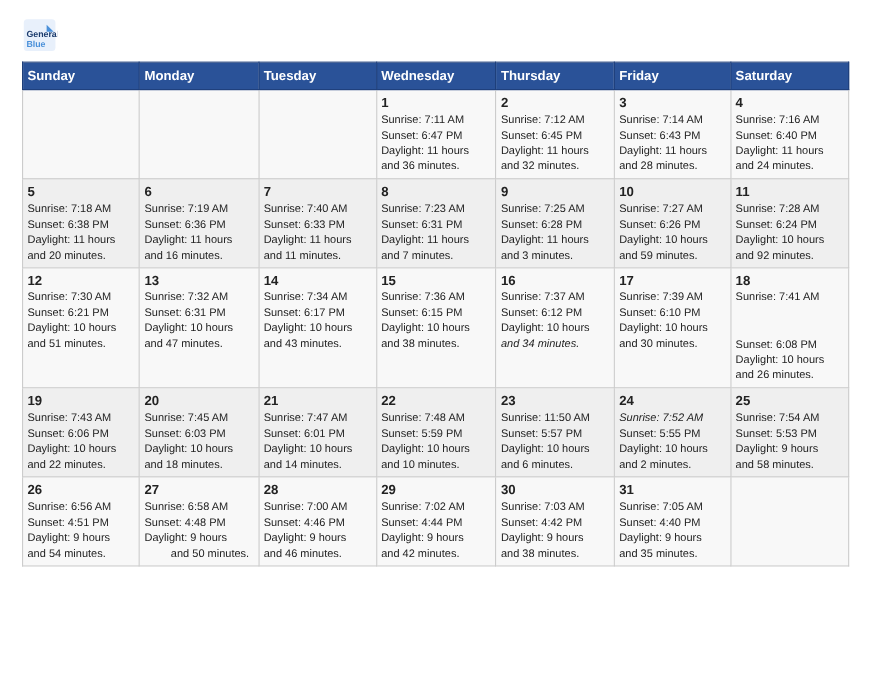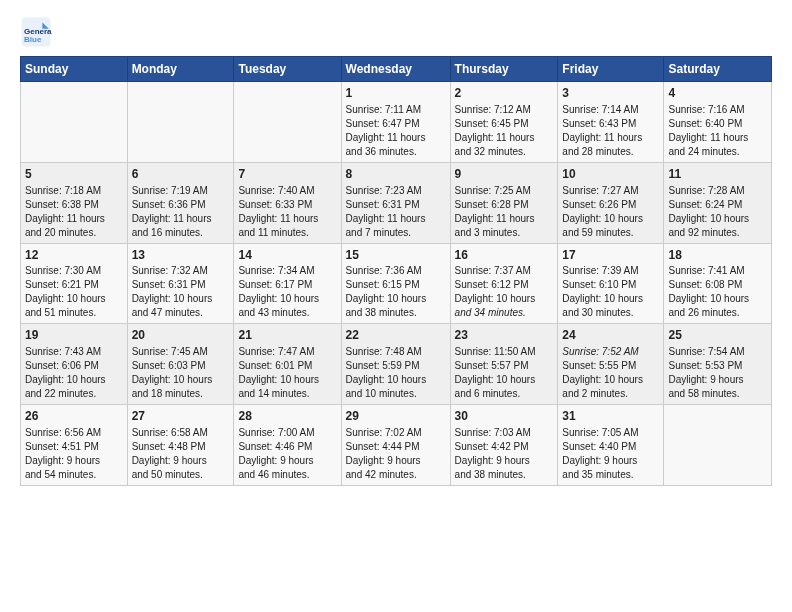--- a/index.html
+++ b/index.html
@@ -249,21 +249,21 @@
           <td>
             <span class="day-num">17</span>
             <span style="display: block;">Sunrise: 7:39 AM</span>
             <span style="display: block;">Sunset: 6:10 PM</span>
             <span style="display: block;">Daylight: 10 hours</span>
             <span style="display: block;">and 30 minutes.</span>
           </td>
           <td>
             <span class="day-num">18</span>
             <span style="display: block;">Sunrise: 7:41 AM</span>
-            <span style="display: block;">Sunset: 6:08 PM</span>
+            <span style="display: block; margin-top: 29px;">Sunset: 6:08 PM</span>
             <span style="display: block;">Daylight: 10 hours</span>
             <span style="display: block;">and 26 minutes.</span>
           </td>
         </tr>
         <tr>
           <td>
             <span class="day-num">19</span>
             <span style="display: block;">Sunrise: 7:43 AM</span>
             <span style="display: block;">Sunset: 6:06 PM</span>
             <span style="display: block;">Daylight: 10 hours</span>
@@ -318,21 +318,21 @@
             <span style="display: block;">Sunrise: 6:56 AM</span>
             <span style="display: block;">Sunset: 4:51 PM</span>
             <span style="display: block;">Daylight: 9 hours</span>
             <span style="display: block;">and 54 minutes.</span>
           </td>
           <td>
             <span class="day-num">27</span>
             <span style="display: block;">Sunrise: 6:58 AM</span>
             <span style="display: block;">Sunset: 4:48 PM</span>
             <span style="display: block;">Daylight: 9 hours</span>
-            <span style="display: block;">and 50 minutes.</span>
+            <span style="display: block; margin-left: 24px;">and 50 minutes.</span>
           </td>
           <td>
             <span class="day-num">28</span>
             <span style="display: block;">Sunrise: 7:00 AM</span>
             <span style="display: block;">Sunset: 4:46 PM</span>
             <span style="display: block;">Daylight: 9 hours</span>
             <span style="display: block;">and 46 minutes.</span>
           </td>
           <td>
             <span class="day-num">29</span>

